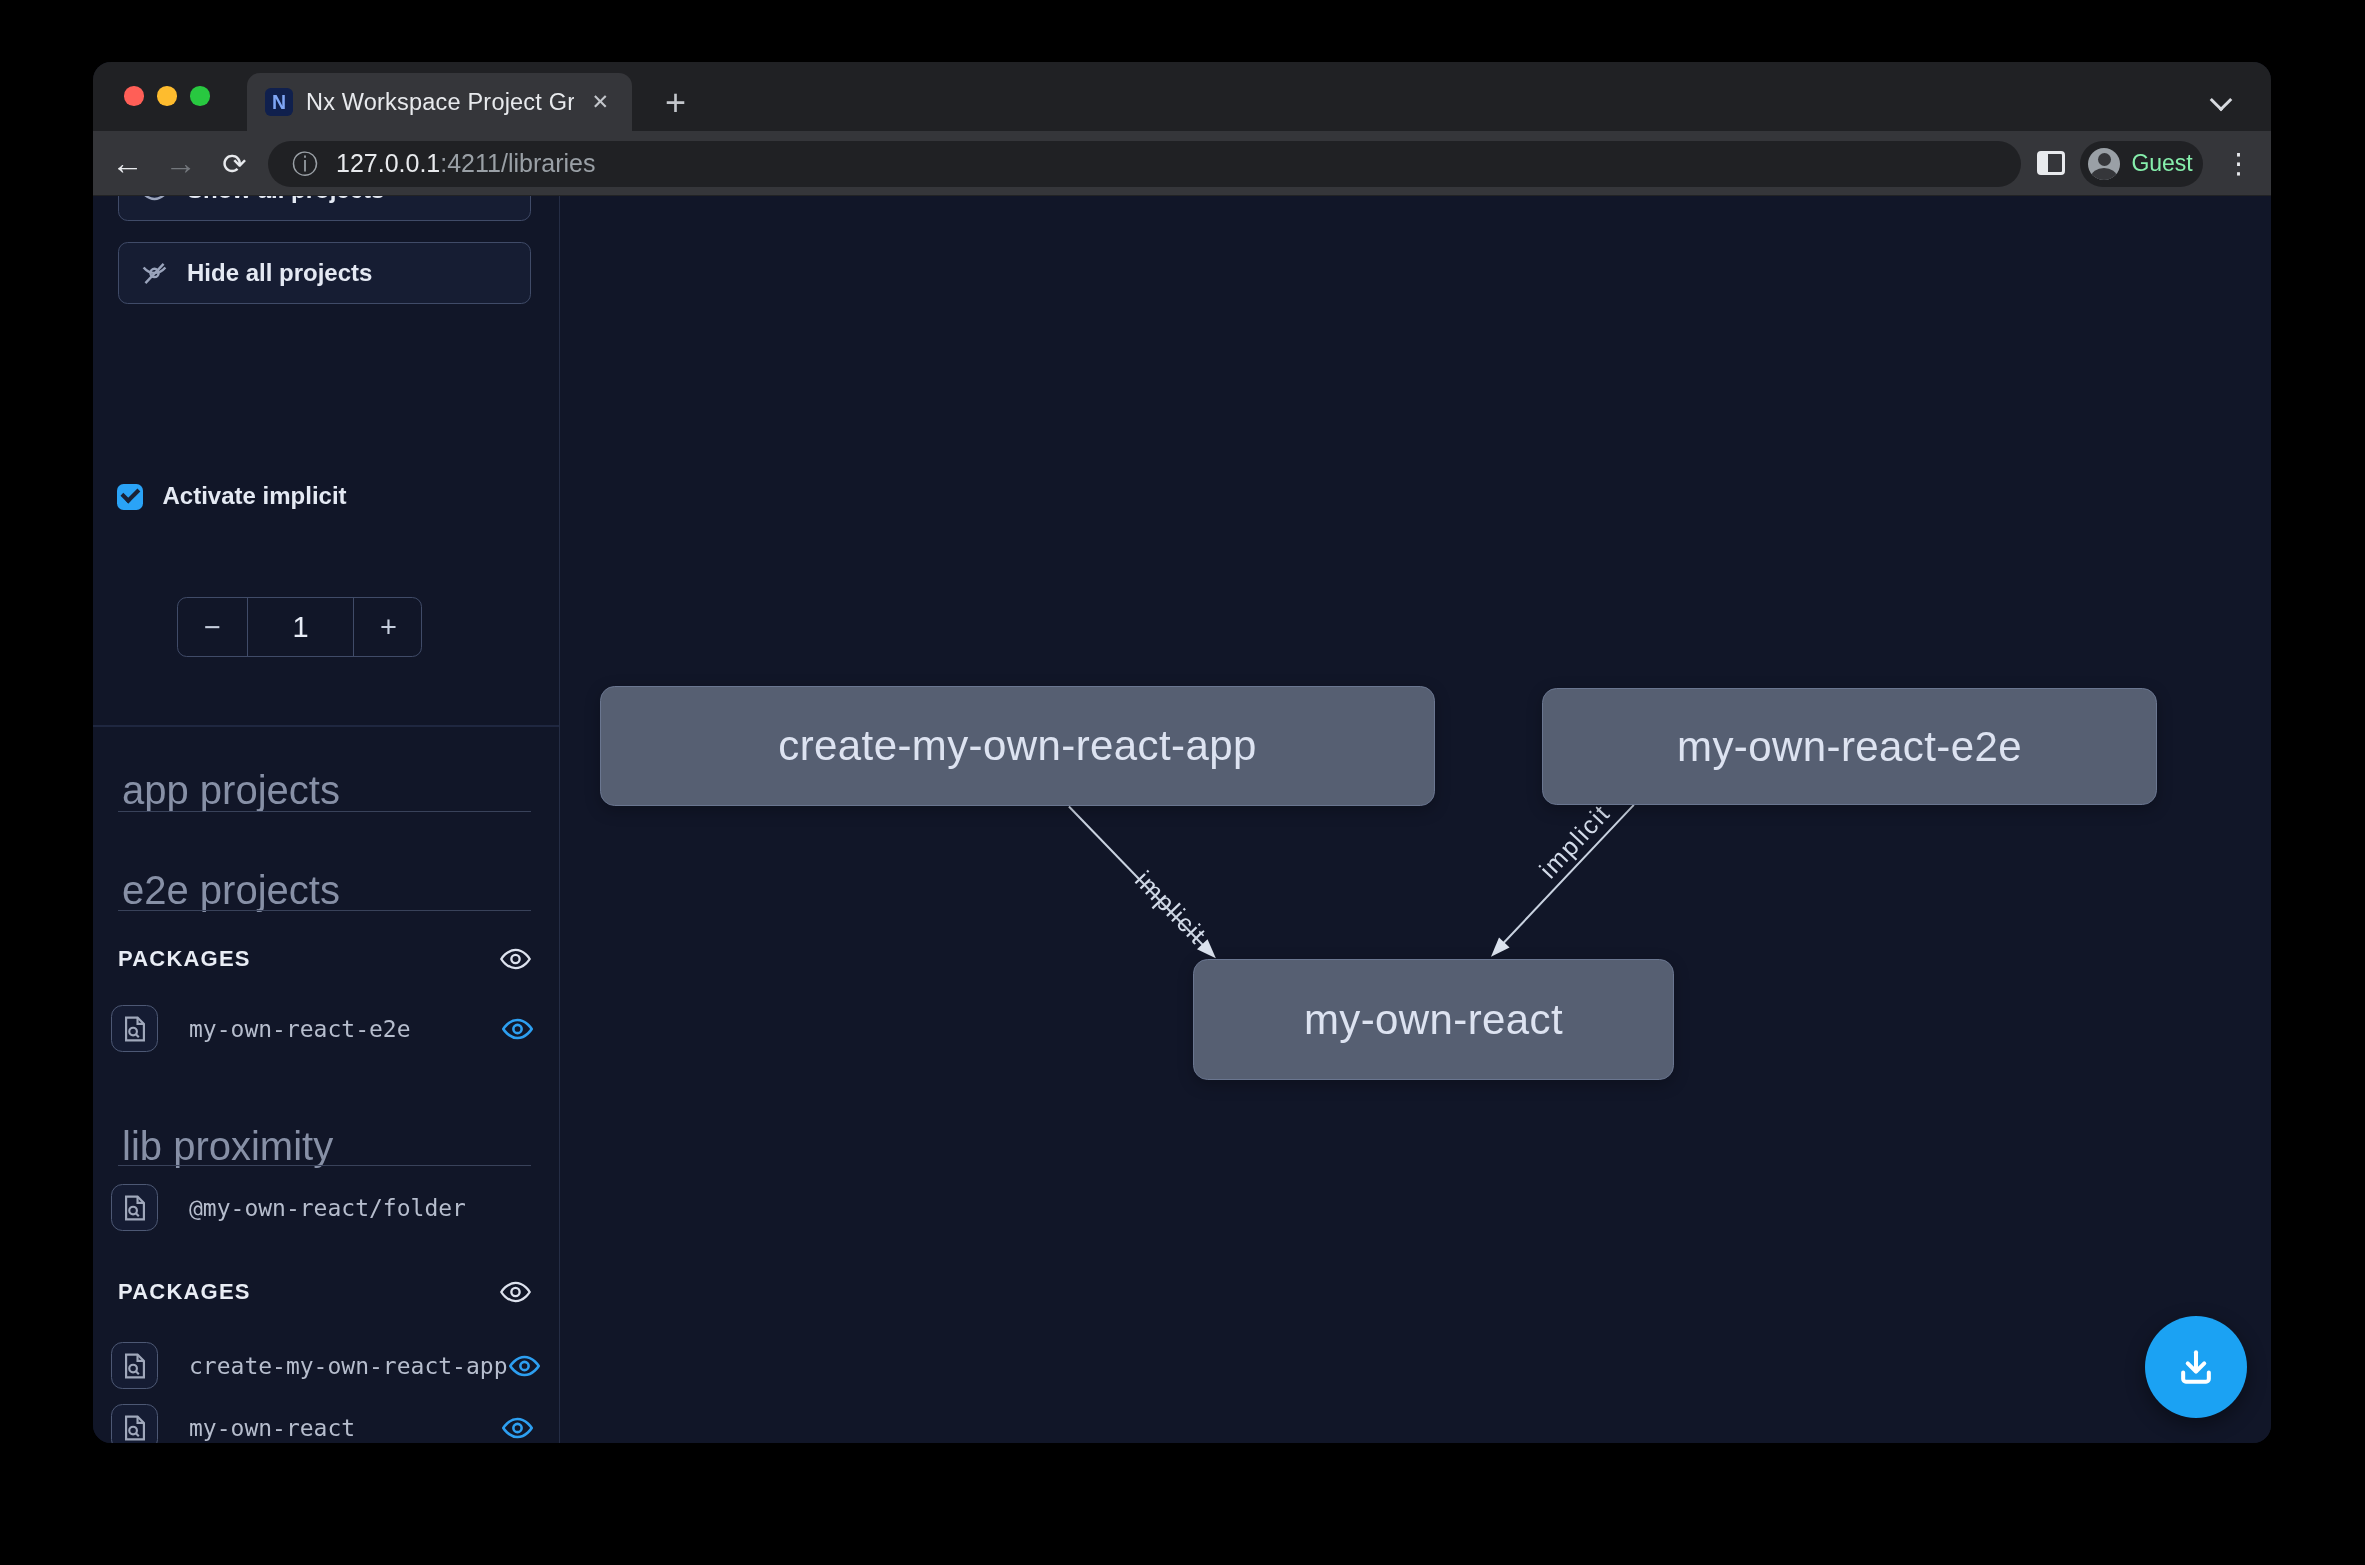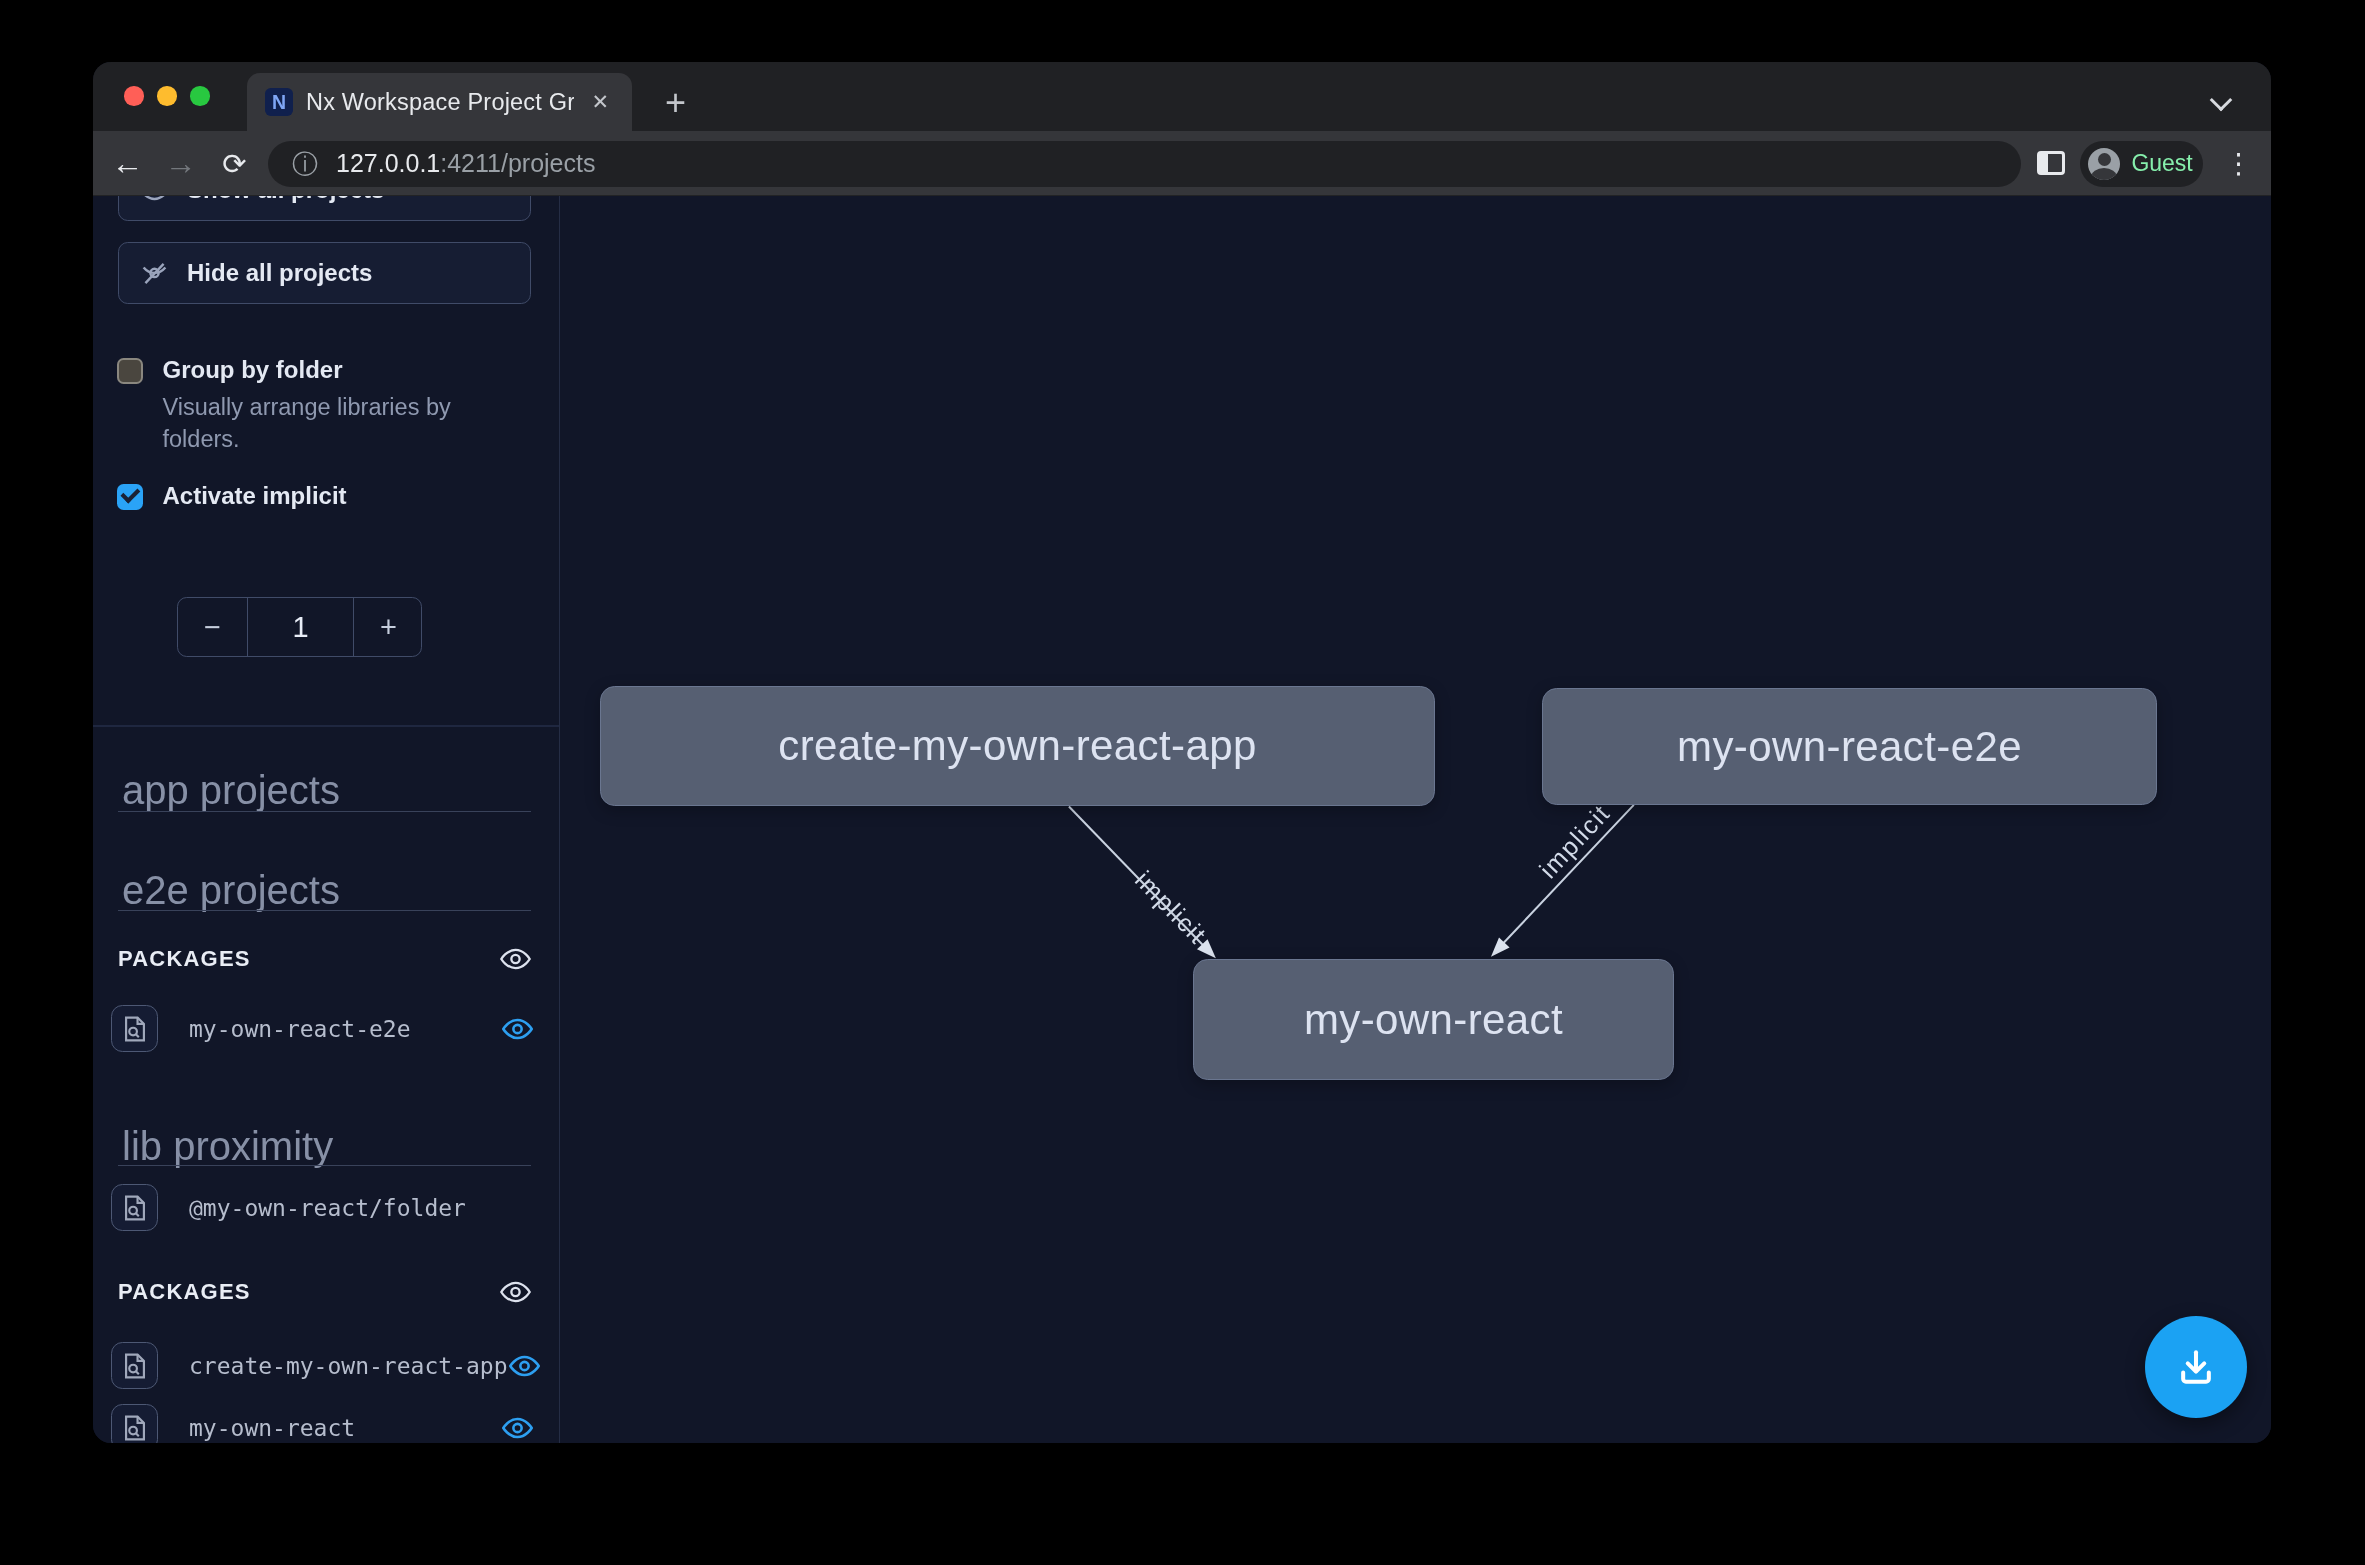--- a/index.html
+++ b/index.html
@@ -117,21 +117,21 @@
       <div class="newtab">+</div>
       <div class="strip-chevron"></div>
     </div>
 
     <div class="toolbar">
       <div class="nav-ic nav-back">←</div>
       <div class="nav-ic nav-fwd">→</div>
       <div class="nav-ic nav-reload">⟳</div>
       <div class="urlbar">
         <span class="info-ic">ⓘ</span>
-        <span class="url"><span>127.0.0.1</span><span class="dim">:4211/projects</span></span>
+        <span class="url"><span>127.0.0.1</span><span class="dim">:4211/libraries</span></span>
       </div>
       <div class="panel-ic"></div>
       <div class="profile">
         <div class="avatar"></div>
         <div class="profile-name">Guest</div>
       </div>
       <div class="menu-dots">⋮</div>
     </div>
 
     <div class="content">
@@ -148,27 +148,20 @@
 
         <div class="side-btn" style="top:46px;">
           <svg width="29" height="29" viewBox="0 0 24 24" fill="none" stroke="#9aa4bc" stroke-width="2">
             <path d="M3 7c2.2 2.6 5.2 4.5 9 4.5S18.8 9.6 21 7"></path>
             <circle cx="12" cy="11.5" r="3.4"></circle>
             <line x1="4.5" y1="20" x2="19.5" y2="4"></line>
           </svg>
           <span>Hide all projects</span>
         </div>
 
-        <div class="opt" style="top:160px;">
-          <div class="cbox off"></div>
-          <div>
-            <div class="opt-label">Group by folder</div>
-            <div class="opt-desc" style="width:349px;">Visually arrange libraries by folders.</div>
-          </div>
-        </div>
 
         <div class="opt" style="top:286px;">
           <div class="cbox on"></div>
           <div>
             <div class="opt-label">Activate implicit</div>
           </div>
         </div>
 
         <div class="stepper">
           <div>−</div>

